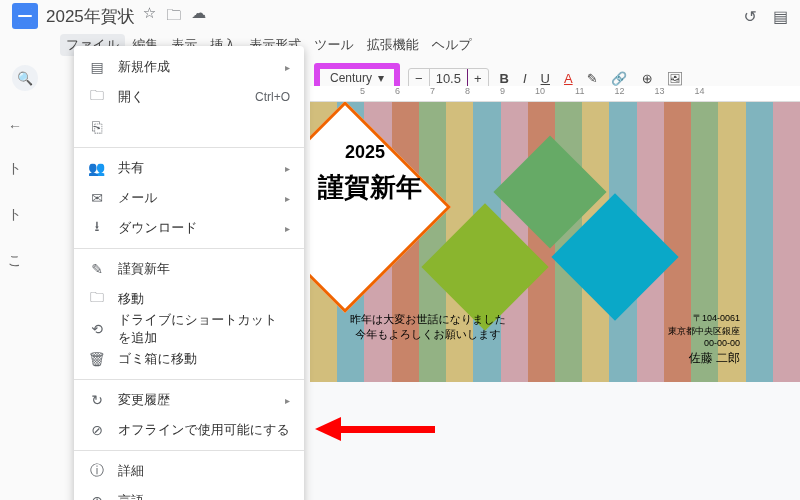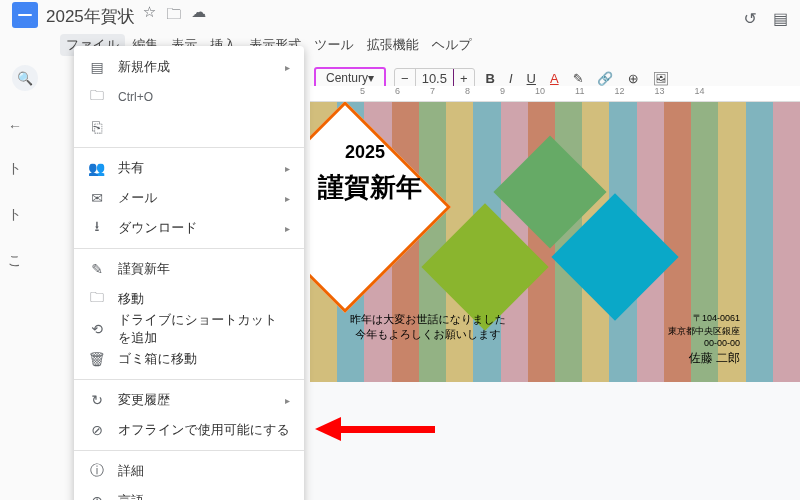--- a/index.html
+++ b/index.html
@@ -1,17 +1,17 @@
 <!DOCTYPE html>
 <html><head>
 <meta charset="utf-8">
 <style>
 *{box-sizing:border-box;margin:0;padding:0;font-family:Arial,"Hiragino Sans","Yu Gothic",sans-serif}
 body{width:800px;height:500px;overflow:hidden;background:#fafafa;position:relative}
-.titlebar{height:32px;display:flex;align-items:flex-end;padding:4px 12px;gap:8px}
+.titlebar{height:32px;display:flex;align-items:center;padding:4px 12px;gap:8px}
 .docs-icon{width:26px;height:26px;background:#4285f4;border-radius:3px;display:flex;align-items:center;justify-content:center}
 .docs-icon::before{content:"";width:14px;height:16px;background:white;border-radius:1px;box-shadow:inset 0 3px 0 #4285f4,inset 0 -3px 0 #4285f4,inset 0 7px 0 #4285f4,inset 0 -7px 0 #4285f4}
 .doc-title{font-size:17px;color:#444}
 .title-icons{display:flex;gap:10px;color:#5f6368;font-size:15px}
 .right-icons{margin-left:auto;display:flex;gap:16px;color:#5f6368}
 .menubar{height:26px;display:flex;align-items:center;padding:0 60px;gap:1px;font-size:13px;color:#444}
 .menubar span{padding:2px 6px;cursor:pointer}
 .menubar span:first-child{background:#e8eaed;border-radius:4px}
 .toolbar{height:32px;margin:4px 8px 0;display:flex;align-items:center;gap:8px;font-size:13px;color:#444;padding:0 4px}
 .search-btn{width:26px;height:26px;border-radius:13px;background:#eef1f5;display:flex;align-items:center;justify-content:center}
@@ -32,21 +32,21 @@
 .d2{width:90px;height:90px;background:#8ab52e;left:130px;top:120px}
 .d3{width:80px;height:80px;background:#6a6;left:200px;top:50px}
 .d4{width:90px;height:90px;background:#0aa8c8;left:260px;top:110px}
 .year{position:absolute;left:35px;top:40px;font-size:18px;font-weight:bold}
 .greeting{position:absolute;left:8px;top:68px;font-size:26px;font-weight:bold}
 .msg{position:absolute;left:40px;top:210px;font-size:11px;text-align:center;line-height:1.4}
 .addr{position:absolute;right:60px;top:210px;font-size:9px;text-align:right;line-height:1.4}
 .arrow{position:absolute;left:315px;top:420px;width:120px;height:18px;z-index:20}
 .arrow-line{position:absolute;left:24px;top:6px;width:96px;height:7px;background:red}
 .arrow-head{position:absolute;left:0;top:-3px;width:0;height:0;border-top:12px solid transparent;border-bottom:12px solid transparent;border-right:26px solid red}
-.font-box{border:2px solid #d946ef;padding:2px 10px;border-radius:3px;display:flex;align-items:center;gap:0;font-size:12px}
+.font-box{border:6px solid #d946ef;padding:2px 10px;border-radius:3px;display:flex;align-items:center;gap:6px;font-size:12px}
 .size-box{display:flex;align-items:center;border:1px solid #ccc;border-radius:3px}
 .size-box span{padding:2px 6px}
 .size-val{border-left:1px solid #ccc;border-right:1px solid #701a75}
 .tb-icon{color:#444;font-size:13px;padding:0 3px}
 .sidebar-strip{position:absolute;left:0;top:86px;width:30px;height:300px;display:flex;flex-direction:column;align-items:center;padding-top:30px;gap:28px;color:#666;font-size:14px}
 </style>
 </head>
 <body>
 
 <div class="titlebar">
@@ -104,20 +104,21 @@
 </div>
 
 <div class="dropdown">
   <div class="menu-item">
       <span class="mi-icon">▤</span>
       <span class="mi-label">新規作成</span>
       <span class="mi-arrow">▸</span>
     </div>
   <div class="menu-item">
       <span class="mi-icon">🗀</span>
+      <span class="mi-label">開く</span>
       <span class="mi-short">Ctrl+O</span>
     </div>
   <div class="menu-item">
       <span class="mi-icon">⎘</span>
     </div>
   <div class="sep"></div>
   <div class="menu-item">
       <span class="mi-icon">👥</span>
       <span class="mi-label">共有</span>
       <span class="mi-arrow">▸</span>

